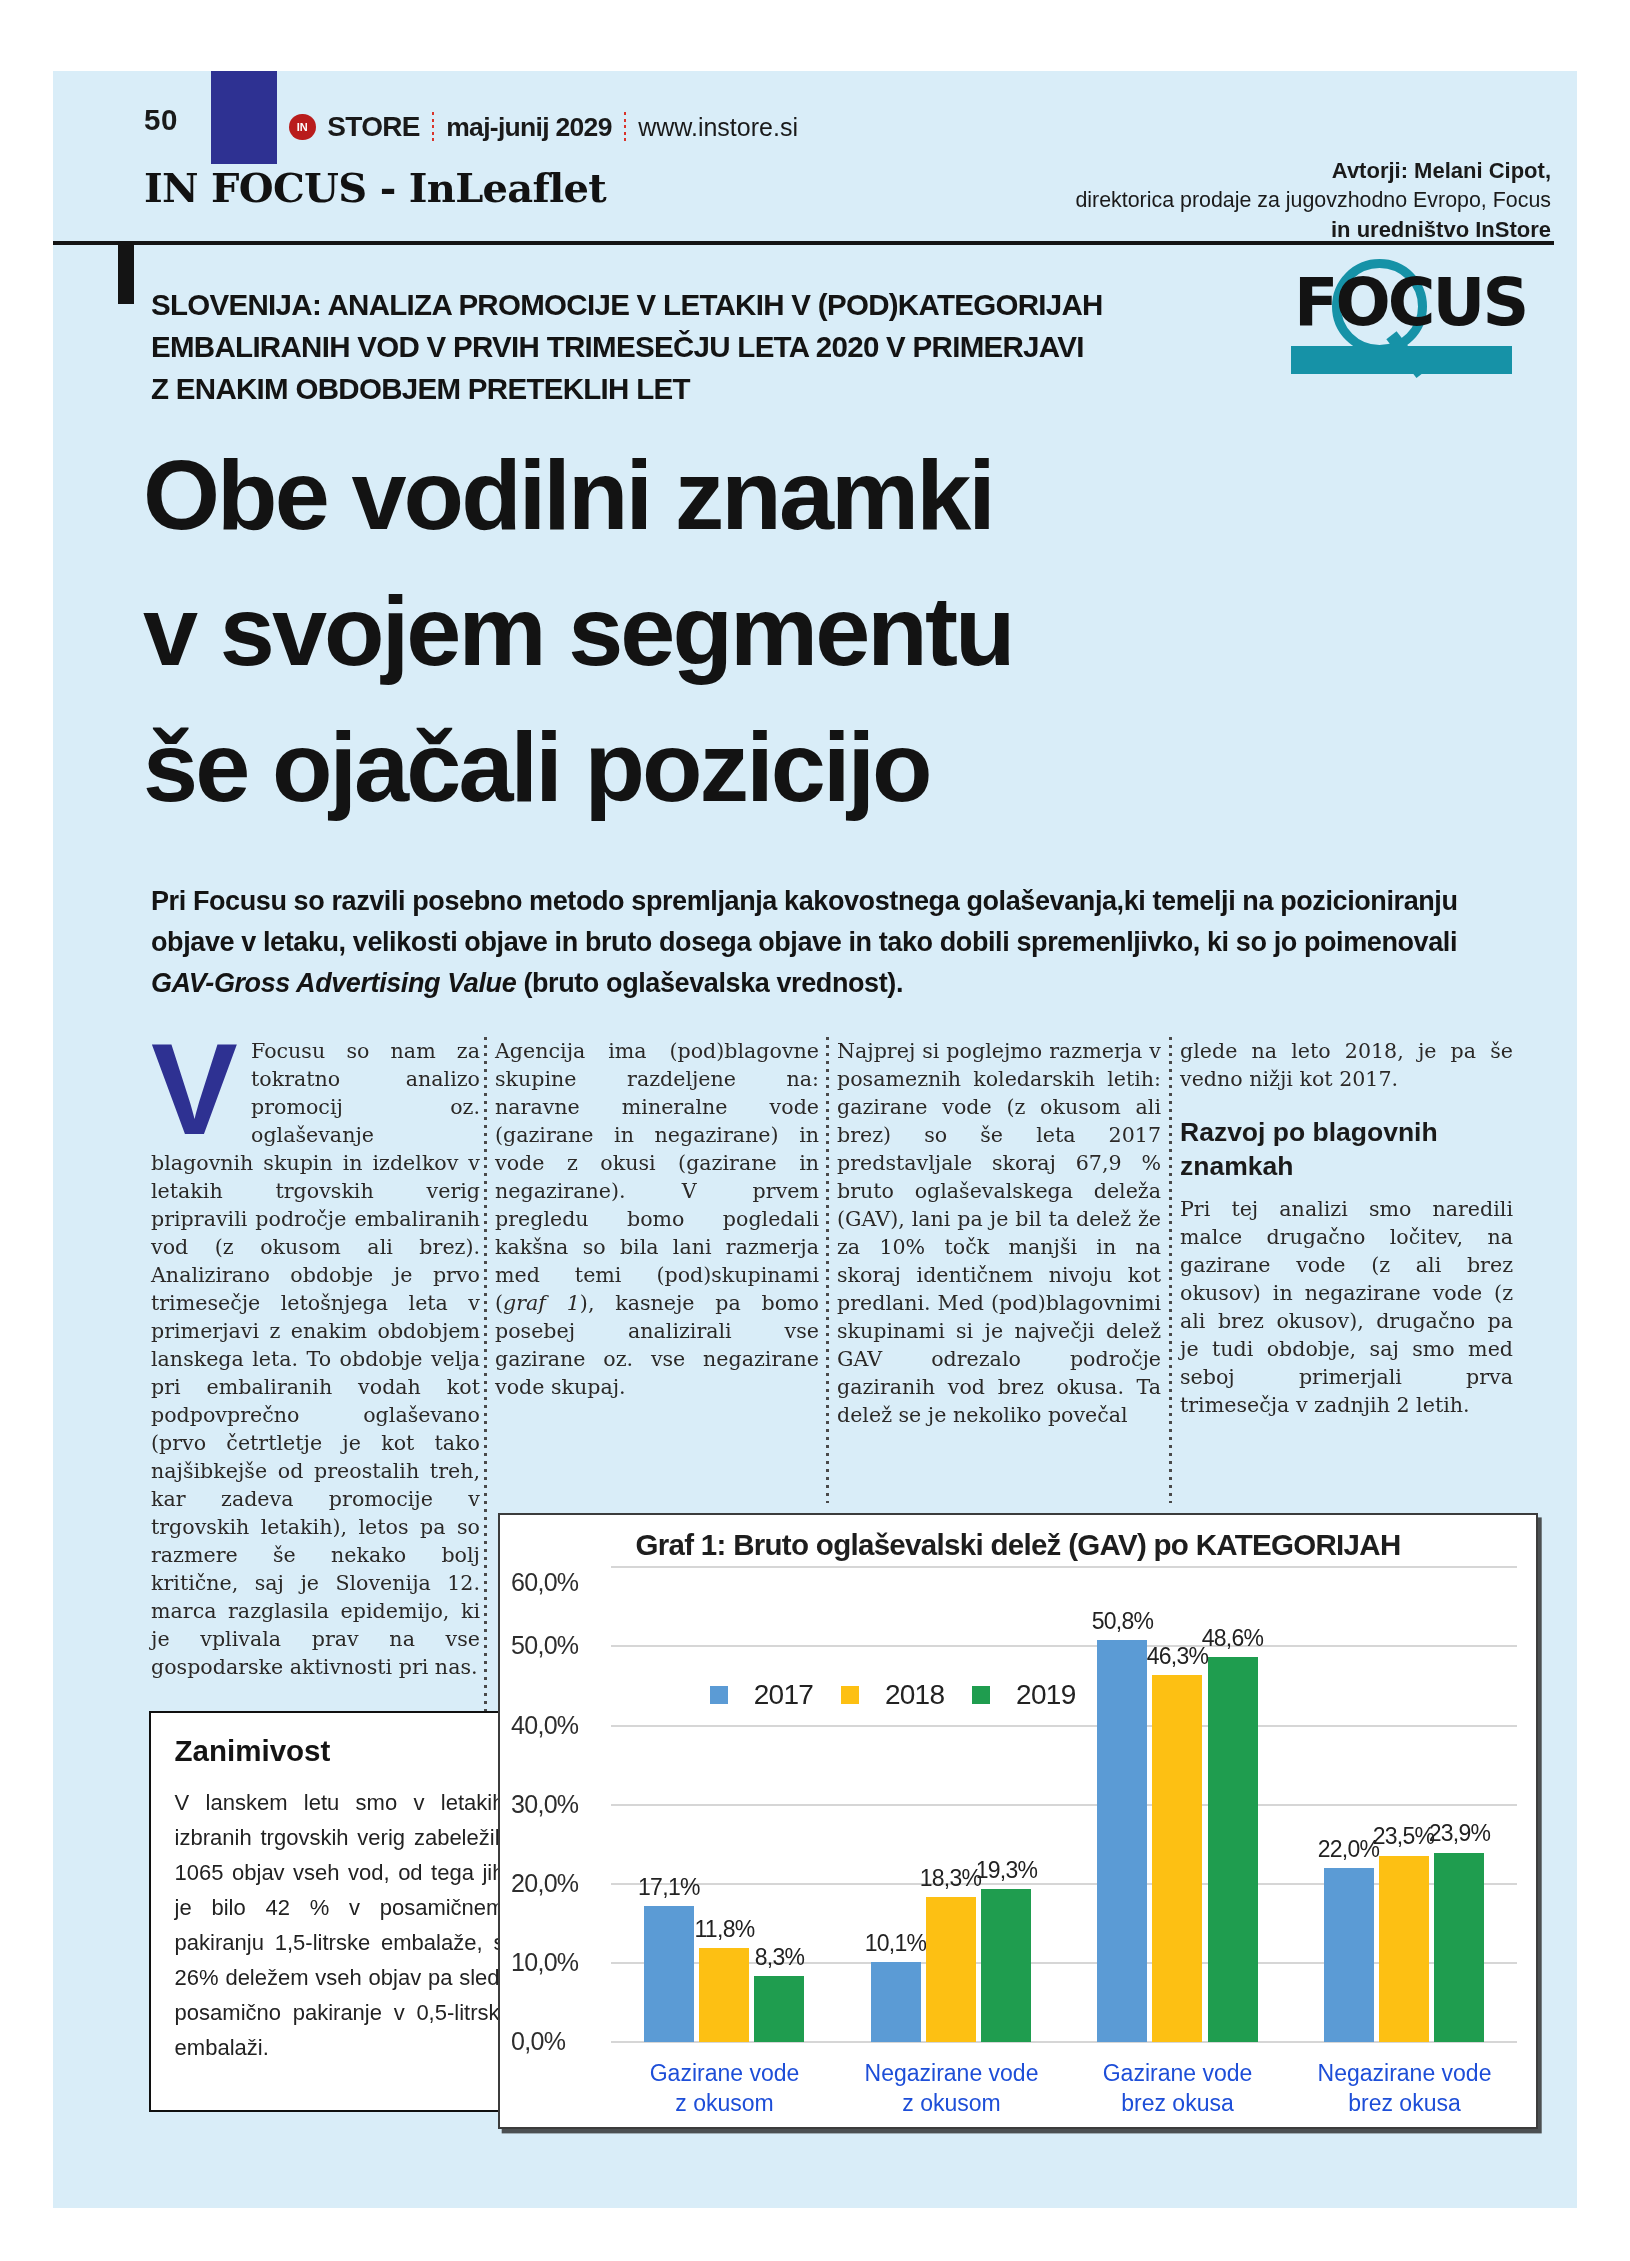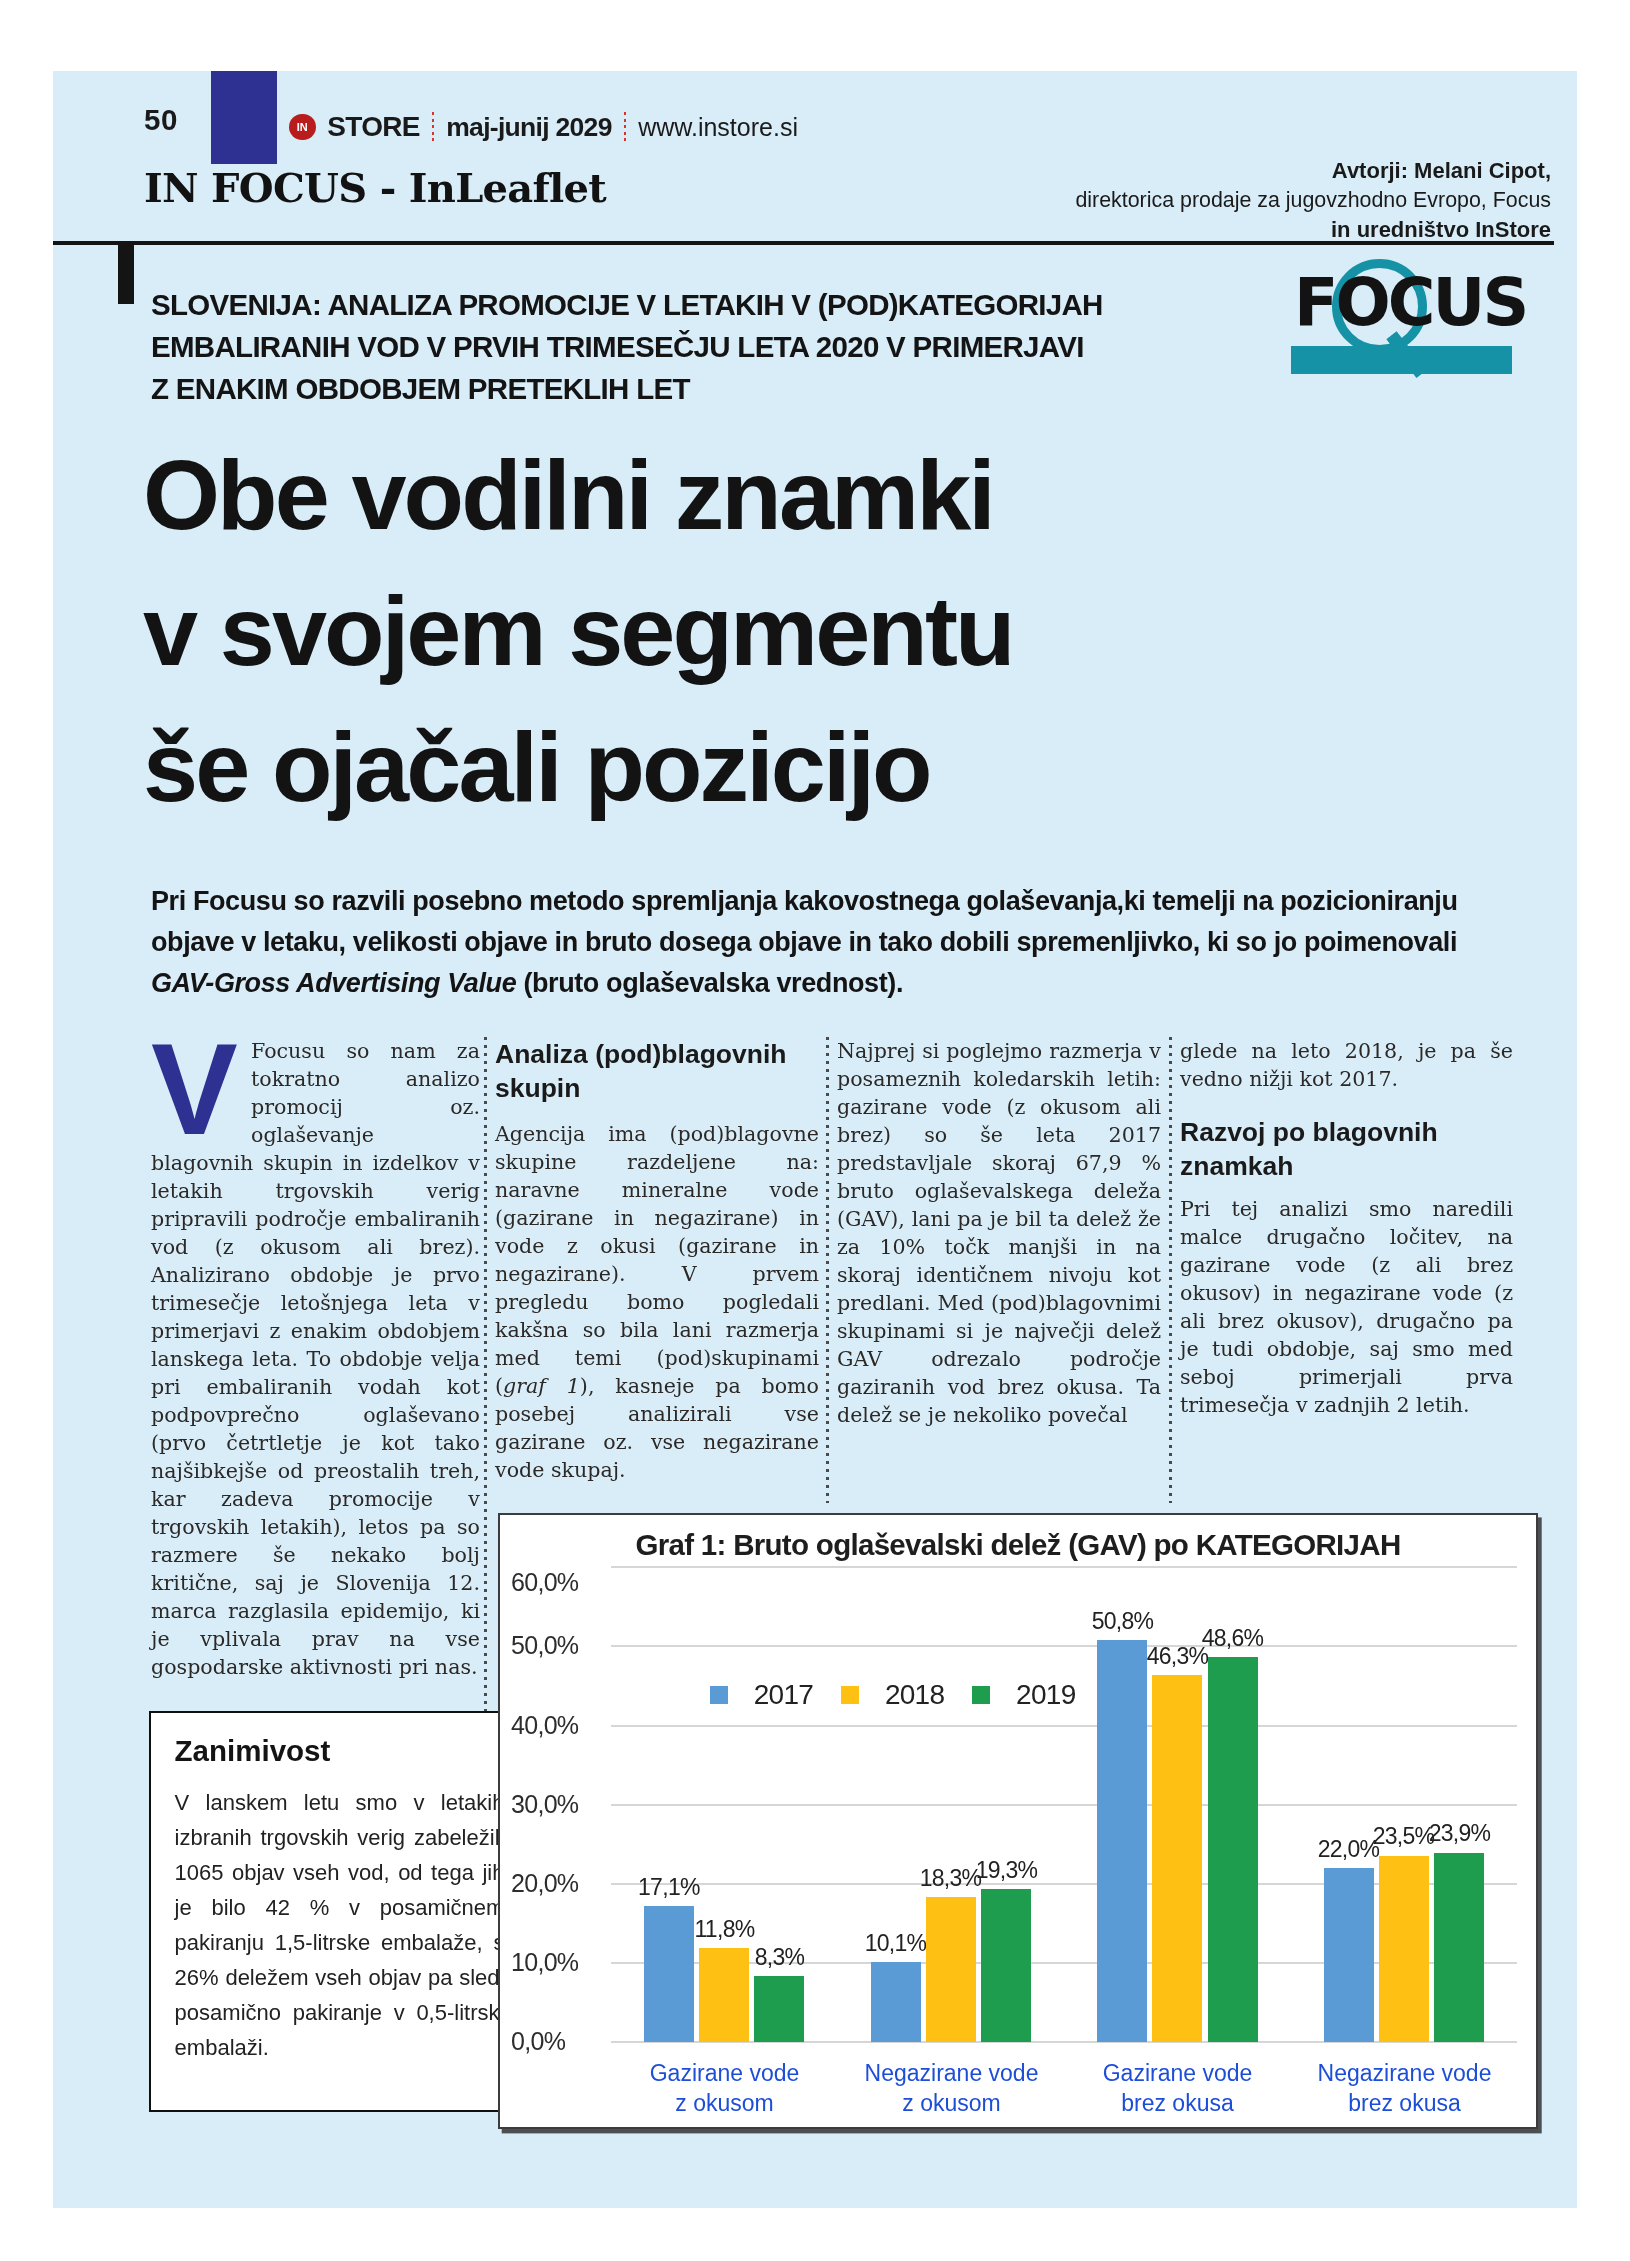--- a/index.html
+++ b/index.html
@@ -129,21 +129,20 @@
 v svojem segmentu
 še ojačali pozicijo</div>
 
   <div class="intro"><span>Pri Focusu so razvili posebno metodo spremljanja kakovostnega golaševanja,ki temelji na pozicioniranju objave v letaku, velikosti objave in bruto dosega objave in tako dobili spremenljivko, ki so jo poimenovali </span><i>GAV-Gross Advertising Value</i><span> (bruto oglaševalska vrednost).</span></div>
 
   <div class="col col1">
     <span class="drop-cap">V</span><span>Focusu so nam za tokratno analizo promocij oz. oglaševanje blagovnih skupin in izdelkov v letakih trgovskih verig pripravili področje embaliranih vod (z okusom ali brez). Analizirano obdobje je prvo trimesečje letošnjega leta v primerjavi z enakim obdobjem lanskega leta. To obdobje velja pri embaliranih vodah kot podpovprečno oglaševano (prvo četrtletje je kot tako najšibkejše od preostalih treh, kar zadeva promocije v trgovskih letakih), letos pa so razmere še nekako bolj kritične, saj je Slovenija 12. marca razglasila epidemijo, ki je vplivala prav na vse gospodarske aktivnosti pri nas.</span>
   </div>
 
   <div class="col col2">
-    <h3 class="col-h">Analiza (pod)blagovnih skupin</h3>
     <span>Agencija ima (pod)blagovne skupine razdeljene na: naravne mineralne vode (gazirane in negazirane) in vode z okusi (gazirane in negazirane). V prvem pregledu bomo pogledali kakšna so bila lani razmerja med temi (pod)skupinami (</span><i>graf 1</i><span>), kasneje pa bomo posebej analizirali vse gazirane oz. vse negazirane vode skupaj.</span>
   </div>
 
   <div class="col col3">
     <span>Najprej si poglejmo razmerja v posameznih koledarskih letih: gazirane vode (z okusom ali brez) so še leta 2017 predstavljale skoraj 67,9 % bruto oglaševalskega deleža (GAV), lani pa je bil ta delež že za 10% točk manjši in na skoraj identičnem nivoju kot predlani. Med (pod)blagovnimi skupinami si je največji delež GAV odrezalo področje gaziranih vod brez okusa. Ta delež se je nekoliko povečal</span>
   </div>
 
   <div class="col col4">
     <span>glede na leto 2018, je pa še vedno nižji kot 2017.</span>
     <h3 class="col-h">Razvoj po blagovnih znamkah</h3>

